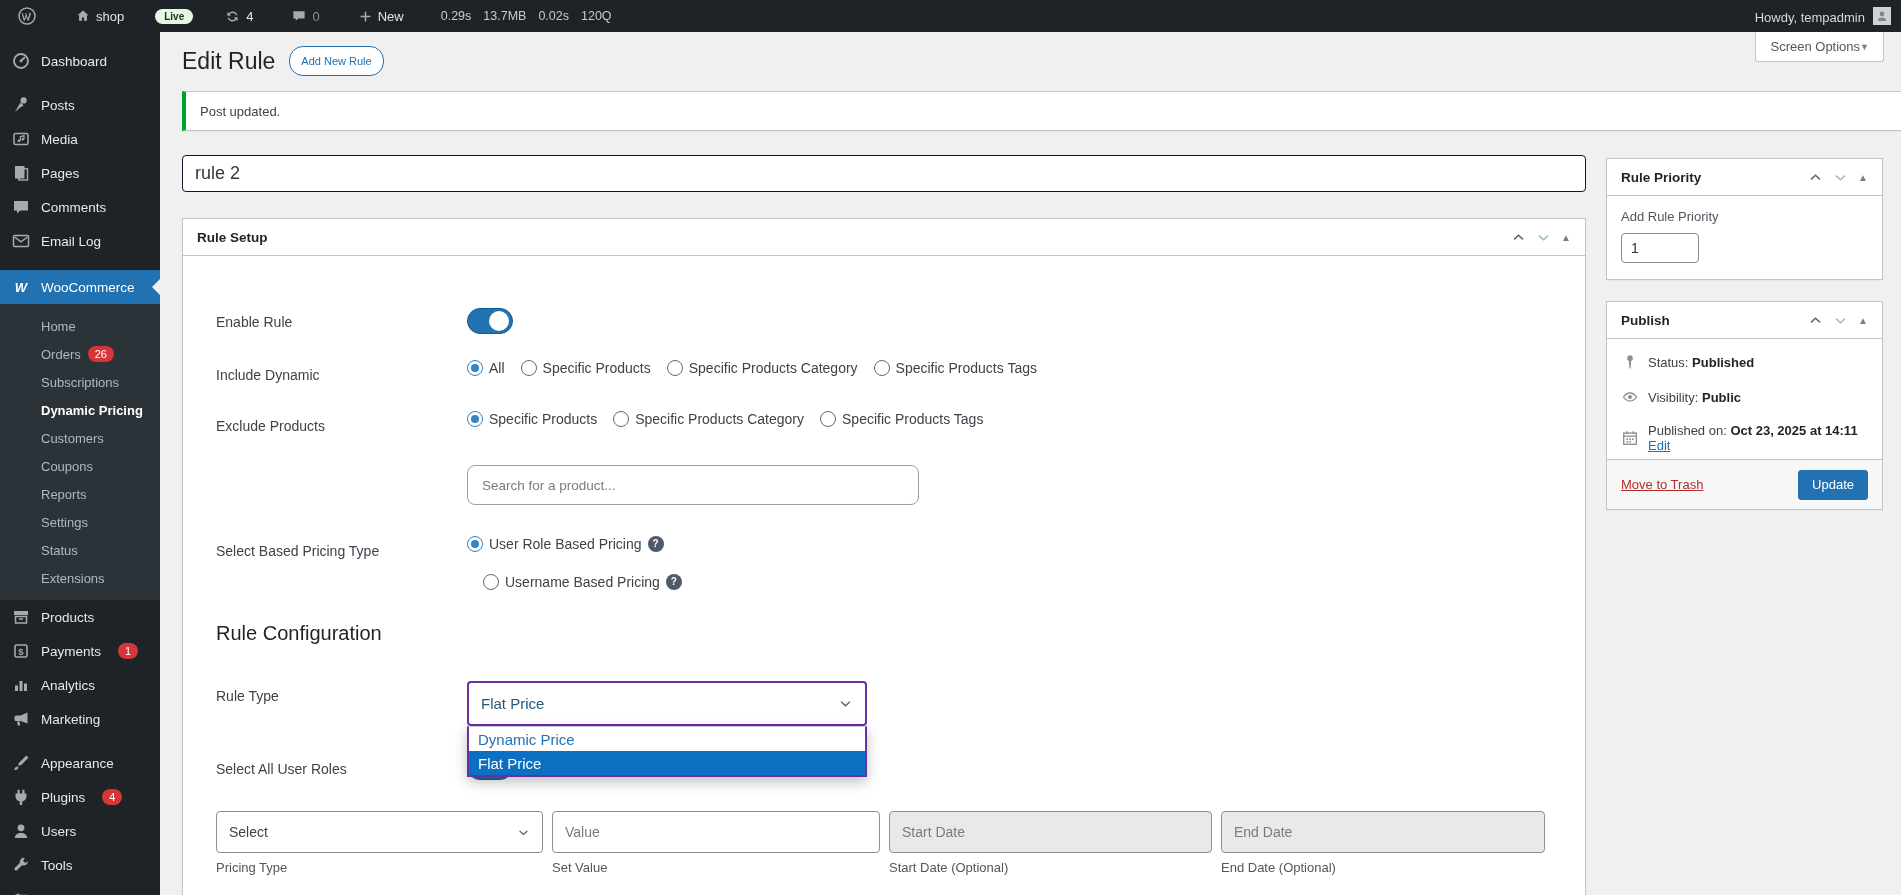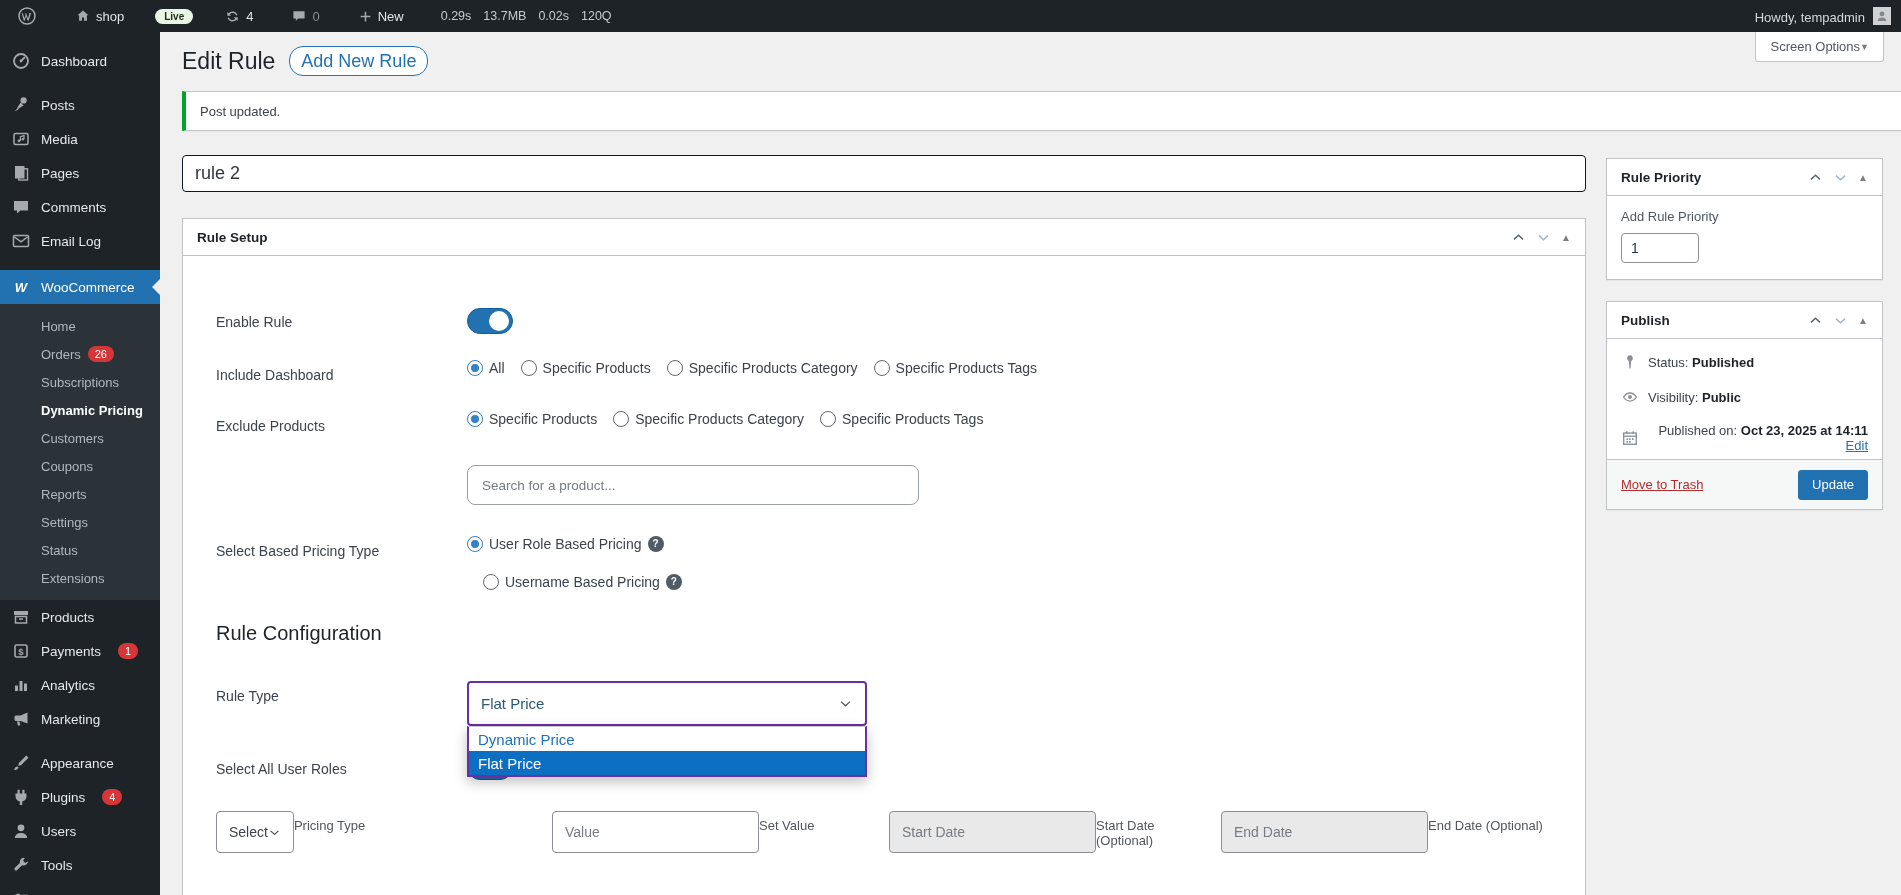--- a/index.html
+++ b/index.html
@@ -30,21 +30,21 @@
   .pad-top { height:12px; }
   .submenu { background:#2c3338; padding:8px 0; }
   .smi { height:28px; display:flex; align-items:center; padding-left:41px; color:#b0b8bf; font-size:13px; cursor:pointer; }
   .smi.current { color:#fff; font-weight:bold; }
 
   
   .content { position:absolute; left:160px; top:32px; right:0; bottom:0; background:#f0f0f1; }
   .screen-options { position:absolute; top:0; right:17px; height:30px; background:#fff; border:1px solid #c3c4c7; border-top:none; border-radius:0 0 3px 3px; display:flex; align-items:center; padding:0 14px; color:#50575e; font-size:13px; cursor:pointer; }
   .page-head { position:absolute; left:22px; top:14px; display:flex; align-items:center; gap:14px; }
   .page-head h1 { font-size:23px; font-weight:400; color:#1d2327; }
-  .btn-add { height:30px; padding:0 11px; background:#fff; border:1px solid #2271b1; border-radius:14px; color:#2271b1; font-size:18px; display:flex; align-items:center; cursor:pointer; }
+  .btn-add { height:30px; padding:0 11px; background:#fff; border:1px solid #2271b1; border-radius:14px; color:#2271b1; font-size:11px; display:flex; align-items:center; cursor:pointer; }
   .notice { position:absolute; left:22px; top:59px; width:1862px; height:40px; background:#fff; border:1px solid #c3c4c7; border-left:4px solid #00a32a; box-shadow:0 1px 1px rgba(0,0,0,.04); display:flex; align-items:center; padding-left:14px; color:#3c434a; }
   .dismiss { position:absolute; right:12px; top:11px; width:18px; height:18px; border-radius:50%; background:#8c8f94; color:#fff; font-size:13px; line-height:17px; text-align:center; cursor:pointer; }
   .title-input { position:absolute; left:22px; top:123px; width:1404px; height:37px; background:#fff; border:1px solid #0f172a; border-radius:4px; padding:0 12px; font-size:18px; color:#32373c; font-family:inherit; }
 
   
   .postbox { position:absolute; background:#fff; border:1px solid #c3c4c7; box-shadow:0 1px 1px rgba(0,0,0,.04); }
   .pb-head { height:37px; display:flex; align-items:center; padding:0 14px; border-bottom:1px solid #c3c4c7; }
   .pb-head .ttl { font-weight:bold; font-size:13.5px; color:#1d2327; }
   .pb-ctrls { margin-left:auto; display:flex; align-items:center; gap:10px; }
   .pb-ctrls .up { color:#5a6872; cursor:pointer; }
@@ -73,34 +73,34 @@
   .dd-wrap { position:absolute; left:284px; top:425px; width:400px; z-index:10; }
   .dd-head { height:45px; background:#fff; border:2px solid #6a2fa0; border-radius:4px; display:flex; align-items:center; padding:0 12px; font-size:15px; color:#2b5777; cursor:pointer; }
   .dd-head .chev { margin-left:auto; color:#4f5b66; }
   .dd-panel { background:#fff; border:2px solid #6a2fa0; border-top:1px solid #c8ccd0; box-shadow:0 5px 12px rgba(0,0,0,.25); }
   .dd-opt { height:24px; display:flex; align-items:center; padding-left:9px; font-size:15px; color:#1f71b8; cursor:pointer; }
   .dd-opt.hl { background:#0d6fc2; color:#fff; }
 
   .toggle2 { position:absolute; left:284px; top:498px; z-index:1; }
 
   .fields { position:absolute; left:33px; top:555px; display:flex; gap:9px; }
-  .fld { display:flex; flex-direction:row; }
+  .fld { display:flex; flex-direction:column; }
   .fld .inp, .fld .sel { height:42px; border:1px solid #8c8f94; border-radius:4px; background:#fff; font-size:14px; color:#3c434a; padding:0 12px; font-family:inherit; }
   .fld .sel { display:flex; align-items:center; cursor:pointer; }
   .fld .sel .chev { margin-left:auto; color:#50575e; }
   .fld .inp.ro { background:#e9e9e9; }
   .fld .sub { margin-top:7px; font-size:13px; color:#50575e; }
 
   
   #rule-priority { left:1446px; top:126px; width:277px; height:122px; }
   .rp-body { padding:13px 14px; }
   .rp-body label { font-size:13px; color:#50575e; }
   .rp-input { margin-top:9px; width:78px; height:30px; border:1px solid #8c8f94; border-radius:4px; padding:0 9px; font-size:14px; color:#2c3338; font-family:inherit; display:block; background:#fff; }
 
-  #publish { left:1446px; top:269px; width:277px; height:209px;text-align:right; }
+  #publish { left:1446px; top:269px; width:277px; height:209px; }
   .pub-body { padding:14px 14px 10px; }
   .pub-row { display:flex; align-items:center; gap:9px; margin-bottom:17px; font-size:13px; color:#3c434a; }
   .pub-row .ic { color:#8c8f94; flex:0 0 18px; }
   .pub-row b { color:#1d2327; }
   .lnk { color:#2271b1; text-decoration:underline; cursor:pointer; }
   .pub-foot { position:absolute; left:0; right:0; bottom:0; height:50px; background:#f6f7f7; border-top:1px solid #c3c4c7; display:flex; align-items:center; padding:0 14px; }
   .trash { color:#b32d2e; text-decoration:underline; font-size:13px; cursor:pointer; }
   .btn-primary { margin-left:auto; height:30px; padding:0 13px; background:#2271b1; border:1px solid #2271b1; border-radius:3px; color:#fff; font-size:13px; display:flex; align-items:center; cursor:pointer; }
 </style>
 </head>
@@ -392,21 +392,21 @@
         <span class="tri">▲</span>
       </span>
     </div>
     <div class="rs-body">
 
       <span class="flabel" style="top:58px;">Enable Rule</span>
       <span class="toggle" style="position:absolute;left:284px;top:52px;">
           <span class="knob"></span>
         </span>
 
-      <span class="flabel" style="top:111px;">Include Dashboard</span>
+      <span class="flabel" style="top:111px;">Include Dynamic</span>
       <div class="radio-row" style="left:284px;top:104px;">
         <span class="ropt">
             <span class="rdot on"></span>
             <span>All</span>
           </span>
         <span class="ropt">
             <span class="rdot"></span>
             <span>Specific Products</span>
           </span>
         <span class="ropt">

